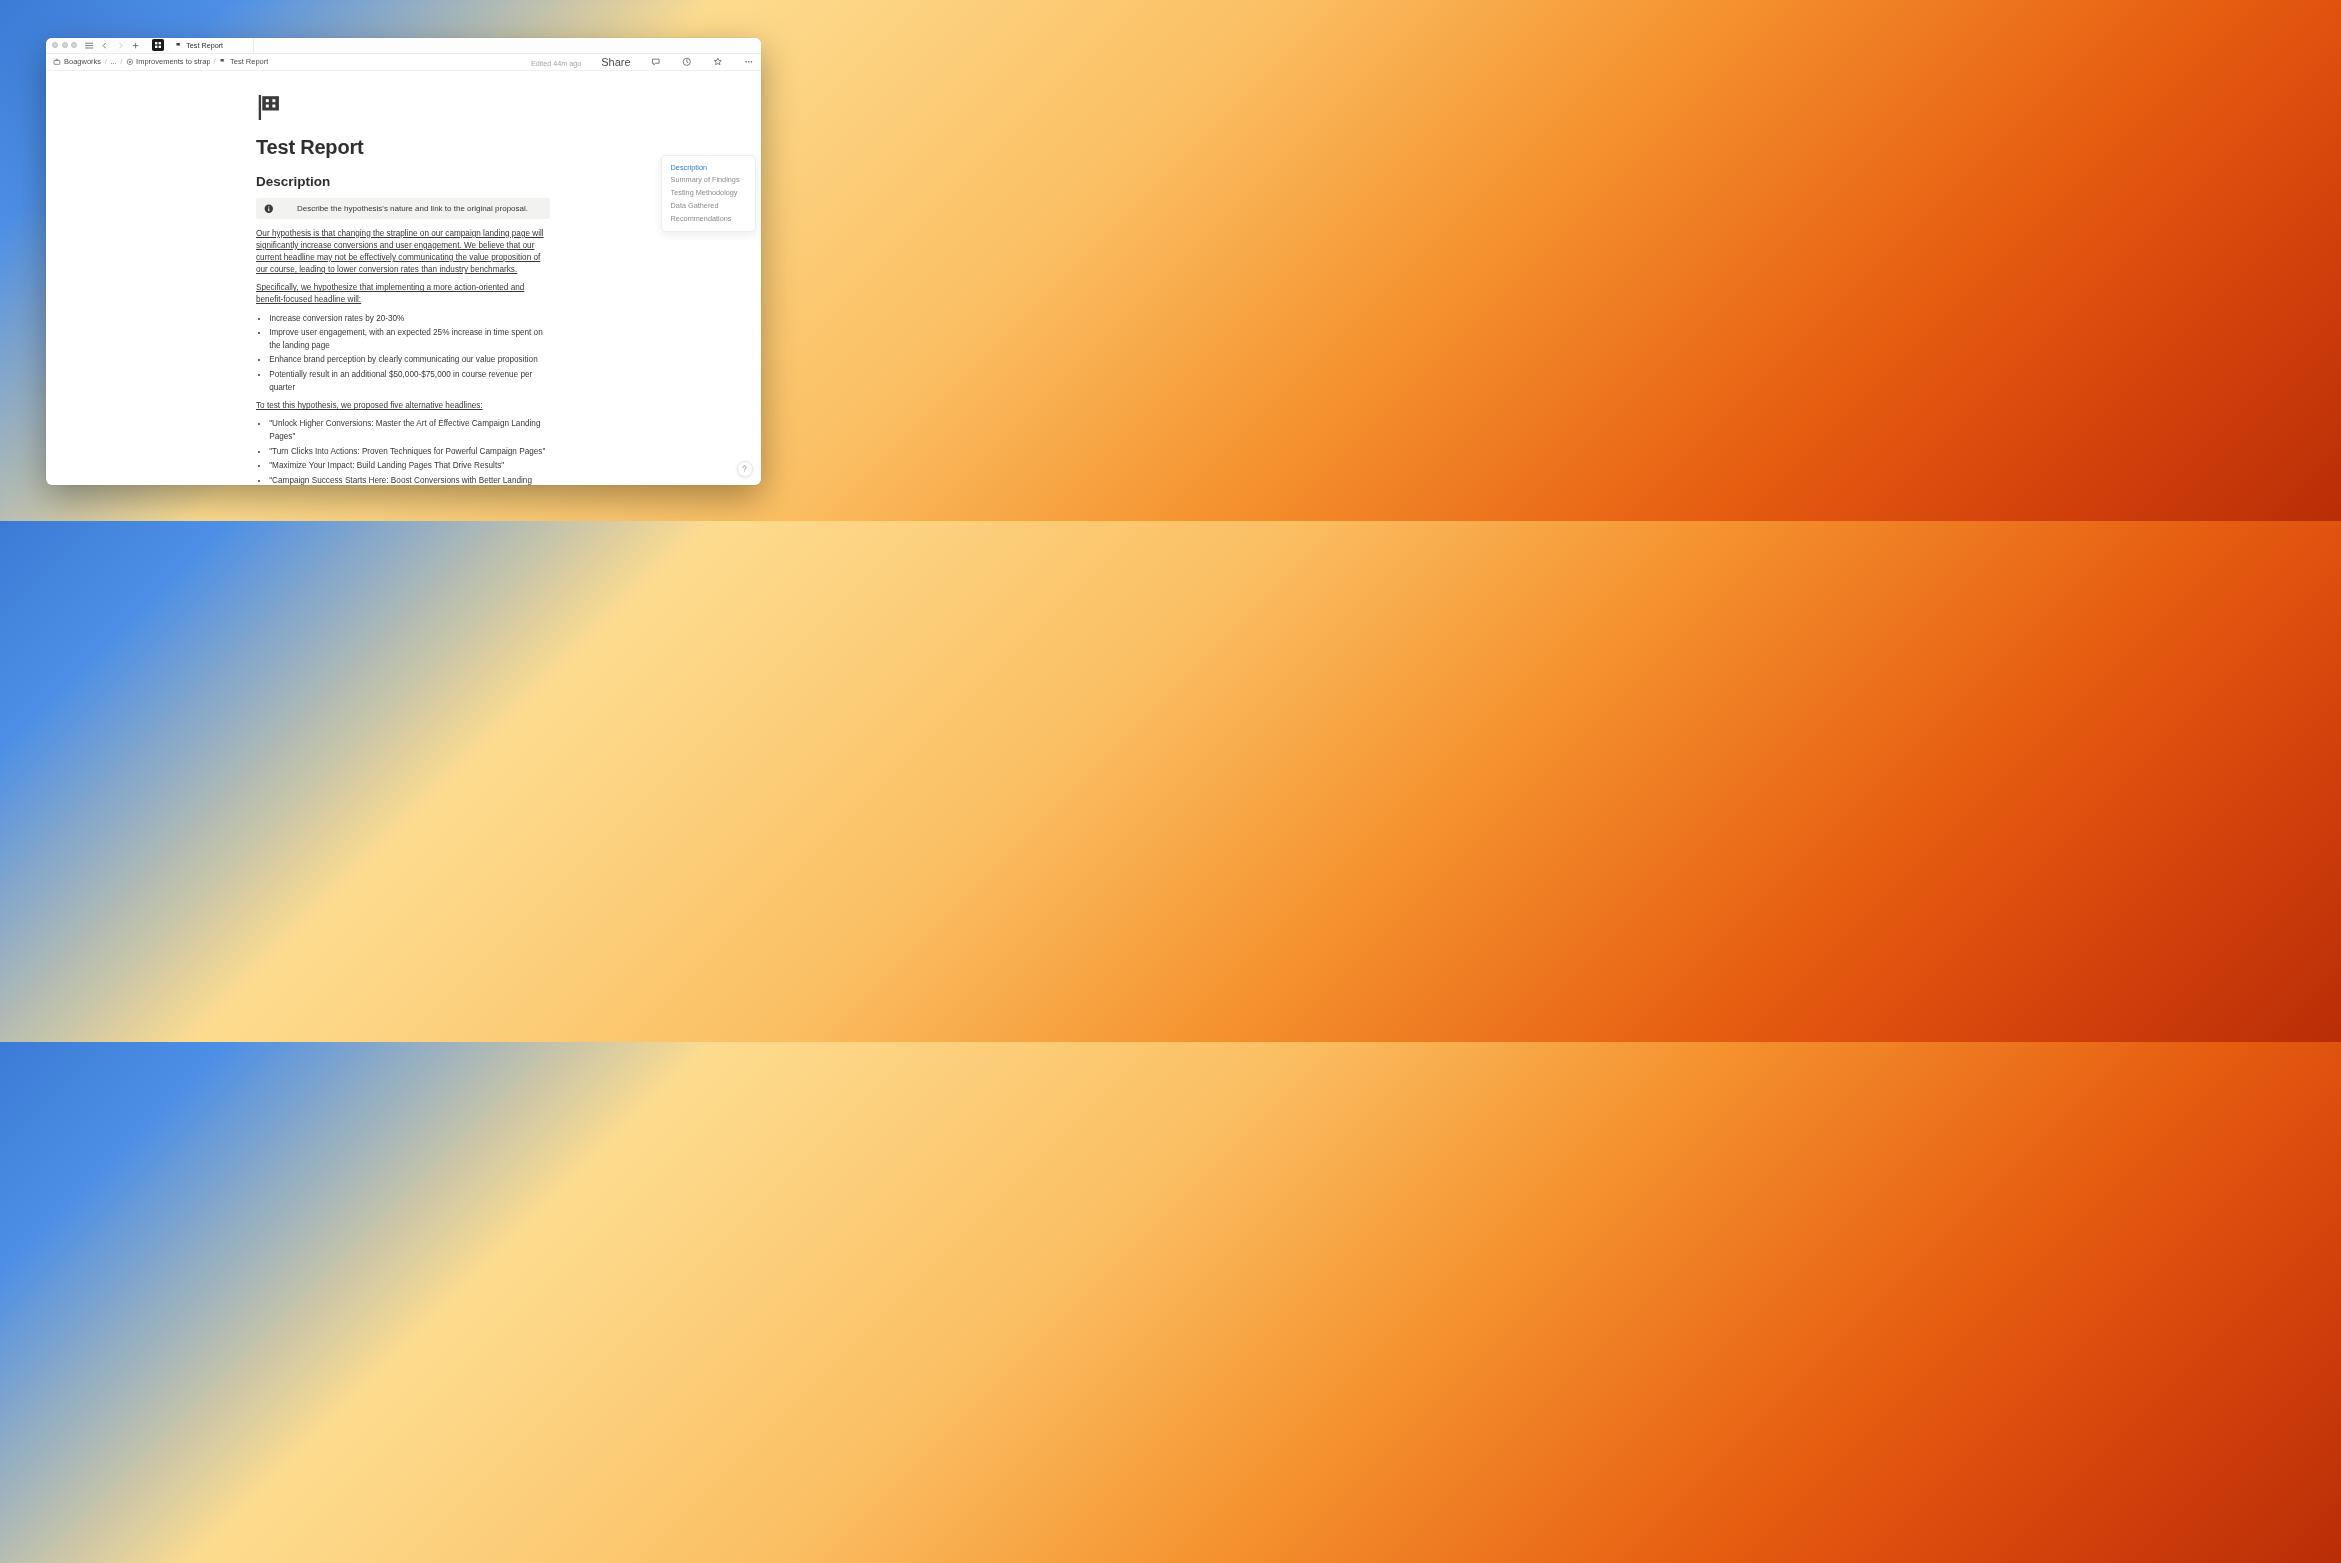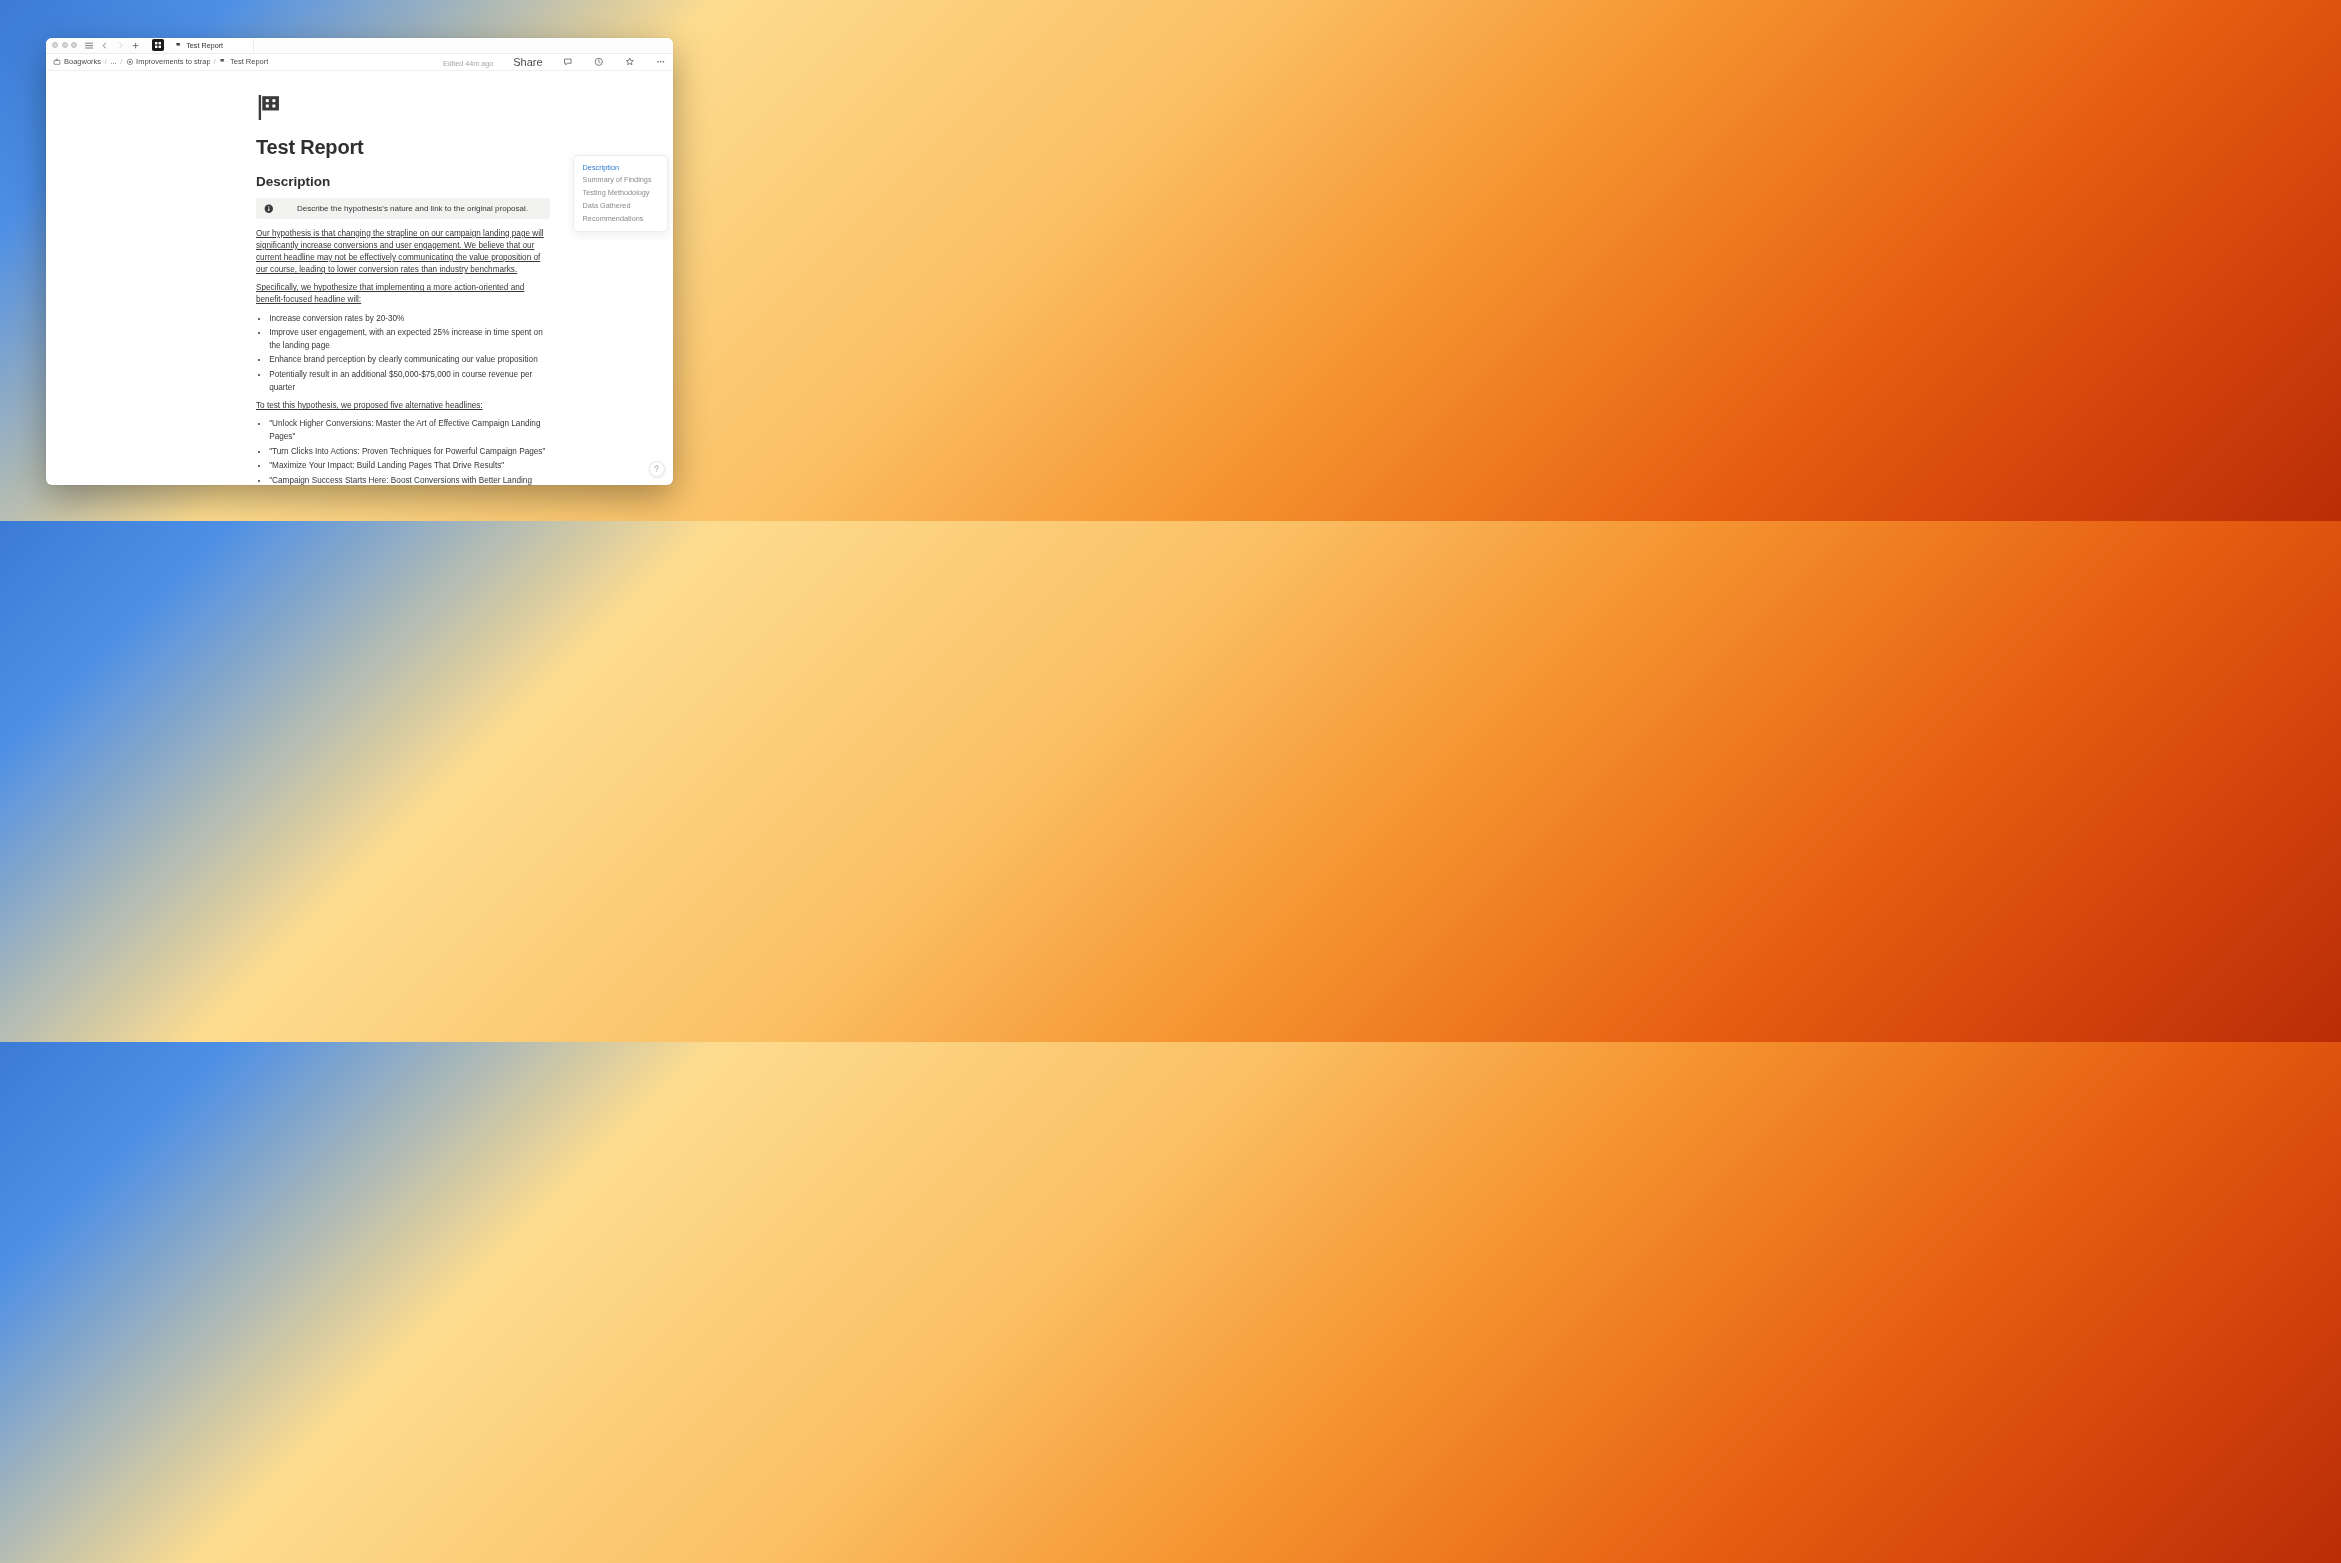--- a/index.html
+++ b/index.html
@@ -14,21 +14,21 @@
     width: 804px;
     height: 521px;
     overflow: hidden;
     position: relative;
   }
 
   .window {
     position: absolute;
     left: 46px;
     top: 38px;
-    width: 627px;
+    width: 715px;
     height: 447px;
     background: #ffffff;
     border-radius: 6px;
     box-shadow: 0 12px 36px rgba(0,0,0,0.35), 0 0 0 0.6px rgba(0,0,0,0.05);
     overflow: hidden;
     display: flex;
     flex-direction: column;
   }
 
   

